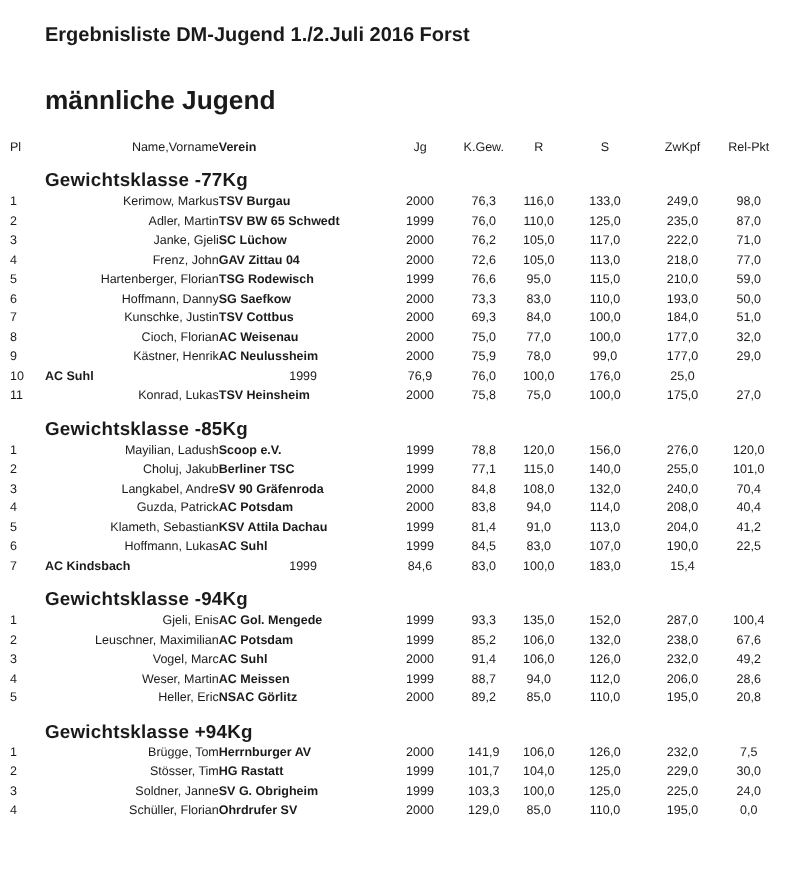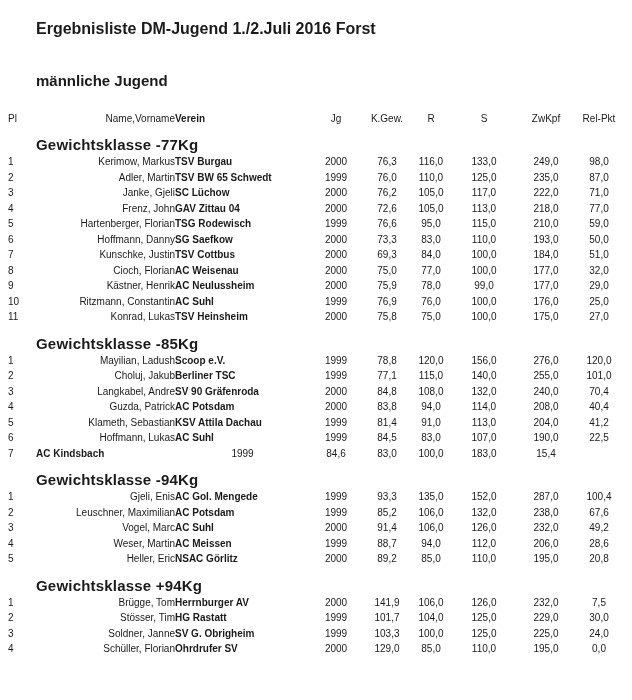--- a/index.html
+++ b/index.html
@@ -18,21 +18,21 @@
   }
   .doc-title {
     margin: 16px 0 0 36px;
     font-size: 16px;
     font-weight: bold;
     line-height: 26px;
     color: #1a1a1a;
   }
   .doc-subtitle {
     margin: 29px 0 0 36px;
-    font-size: 15px;
+    font-size: 21px;
     font-weight: bold;
     line-height: 19px;
     color: #1a1a1a;
   }
   .grid-row {
     display: grid;
     grid-template-columns: 36px 139px 135px 52px 50px 38px 68px 56px 50px;
     font-size: 10px;
     line-height: 15.5px;
     white-space: nowrap;
@@ -180,21 +180,20 @@
           <span class="c-verein">AC Neulussheim</span>
           <span class="c-jg">2000</span>
           <span class="c-kgew">75,9</span>
           <span class="c-r">78,0</span>
           <span class="c-s">99,0</span>
           <span class="c-zwkpf">177,0</span>
           <span class="c-rel">29,0</span>
         </div>
         <div class="grid-row">
           <span class="c-pl">10</span>
-          <span class="c-name">Ritzmann, Constantin</span>
           <span class="c-verein">AC Suhl</span>
           <span class="c-jg">1999</span>
           <span class="c-kgew">76,9</span>
           <span class="c-r">76,0</span>
           <span class="c-s">100,0</span>
           <span class="c-zwkpf">176,0</span>
           <span class="c-rel">25,0</span>
         </div>
         <div class="grid-row">
           <span class="c-pl">11</span>

